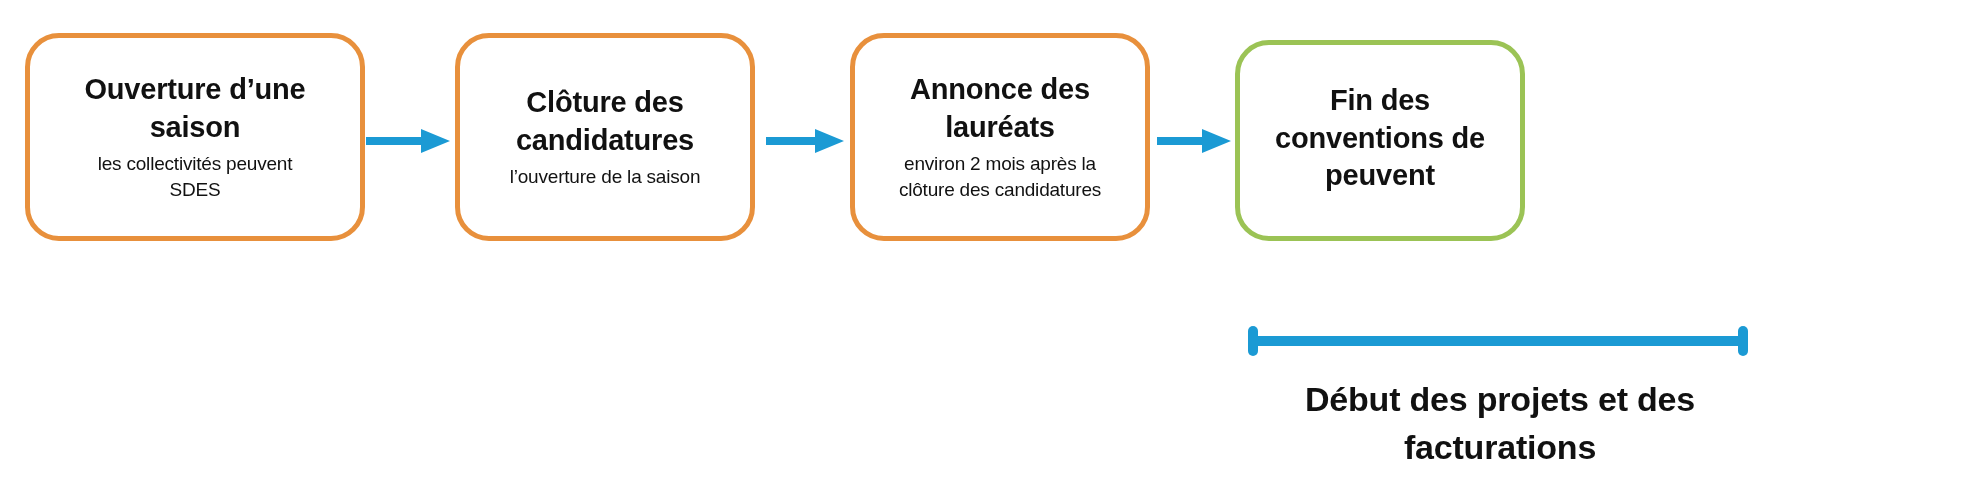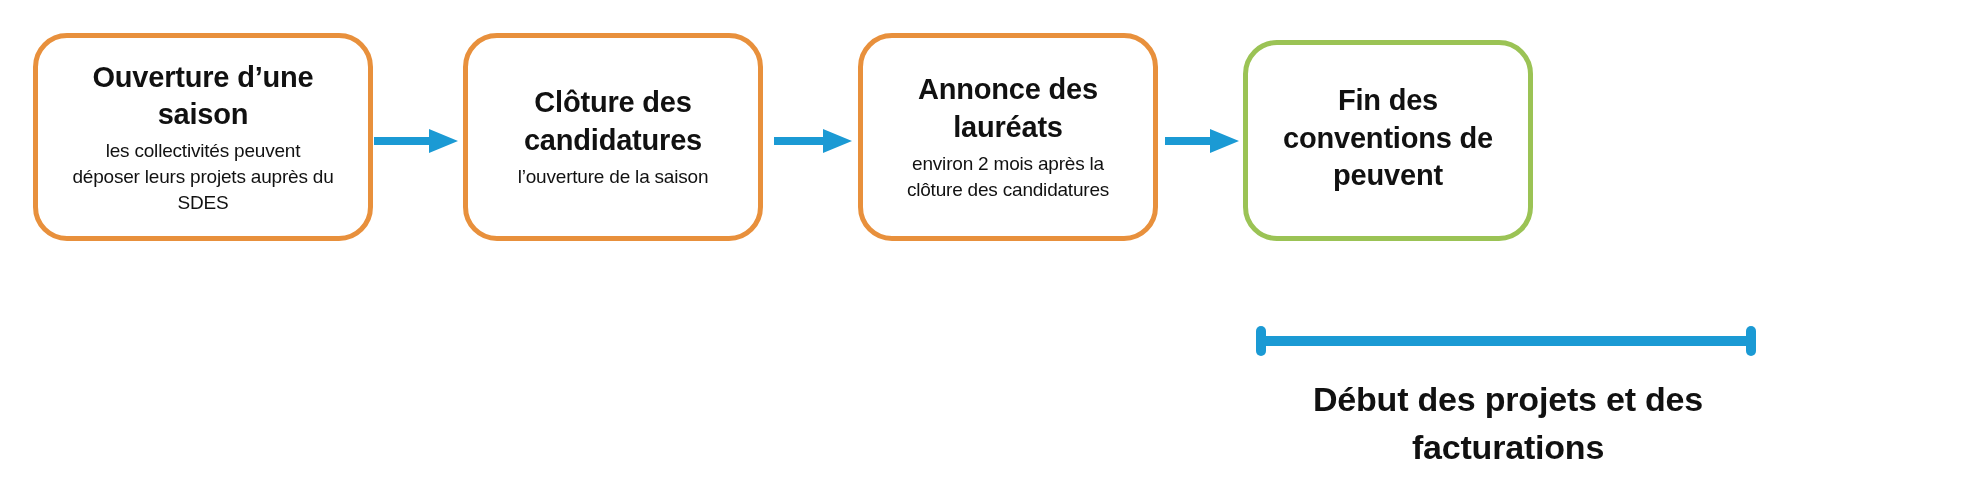--- a/index.html
+++ b/index.html
@@ -4,21 +4,21 @@
 <style>
   html,body{margin:0;padding:0;}
   body{
     width:1980px;height:482px;
     background:#ffffff;
     font-family:"Liberation Sans", sans-serif;
     overflow:hidden;
     position:relative;
   }
 
-  #canvas{position:absolute;left:8px;top:0;width:1612px;height:482px;}
+  #canvas{position:absolute;left:0;top:0;width:1612px;height:482px;}
 
   
   .node{
     position:absolute;
     box-sizing:border-box;
     border-radius:34px;
     background:#ffffff;
     display:flex;
     flex-direction:column;
     align-items:center;
@@ -73,21 +73,20 @@
   }
 </style>
 </head>
 <body>
 
 <div id="canvas">
 
   <div class="node" id="node-1" style="border:5px solid #E8903C;">
     <div class="title">Ouverture d’une saison</div>
     <div class="line">les collectivités peuvent</div>
-    <div class="line">déposer leurs projets auprès du</div>
     <div class="line">SDES</div>
   </div>
 
   <div class="arrow" id="arrow-1">
     <svg width="84" height="30" viewBox="0 0 84 30" aria-hidden="true">
       <path d="M0 11 H55 V3 L84 15 L55 27 V19 H0 Z" fill="#1B9AD4"></path>
     </svg>
   </div>
 
   <div class="node" id="node-2" style="border:5px solid #E8903C;">

